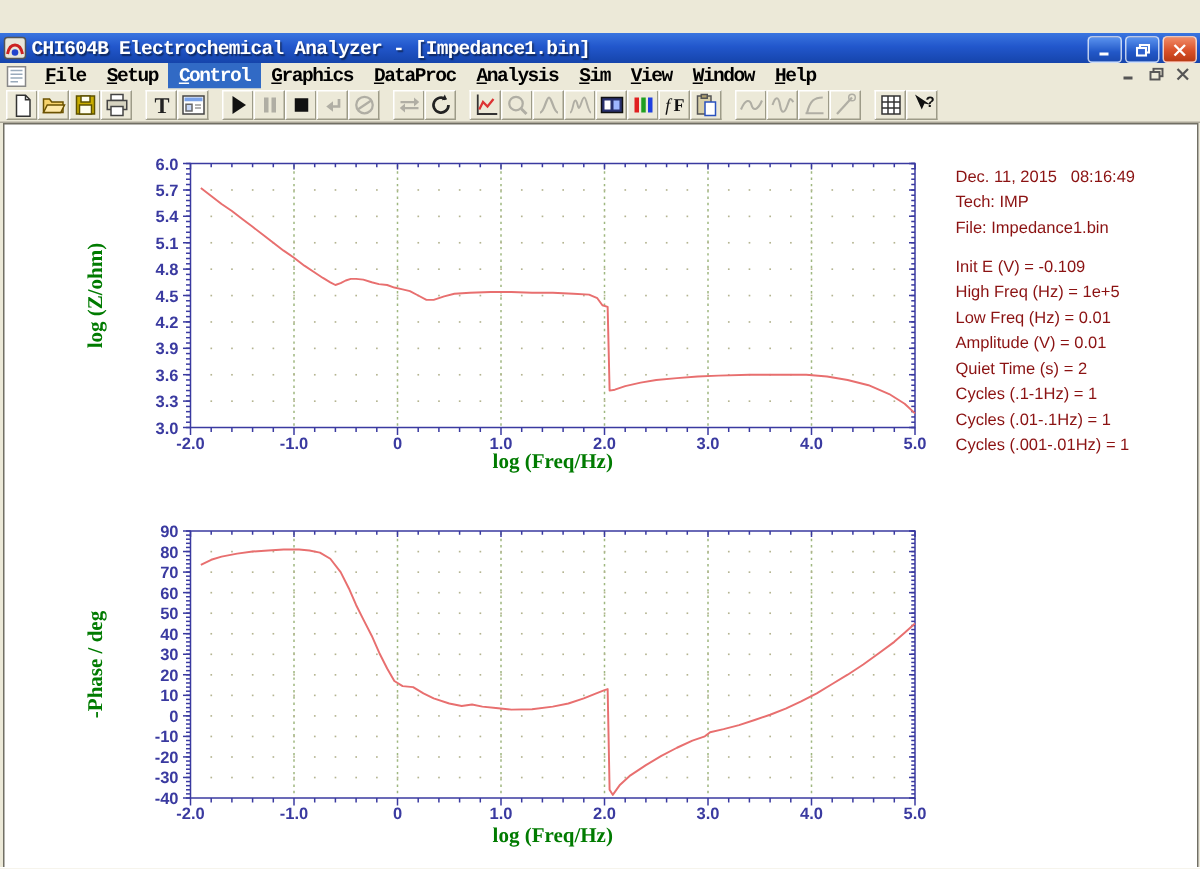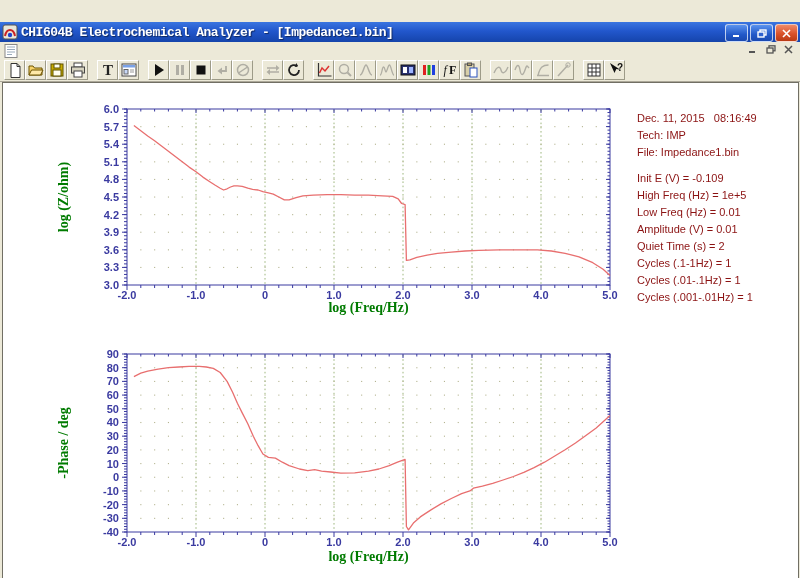--- a/index.html
+++ b/index.html
@@ -98,20 +98,32 @@
           </svg>
       </div>
     </div>
   </div>
 
   <div id="menubar">
     <svg class="doc-icon" viewBox="0 0 16 14">
       <rect x="2" y="0.5" width="12" height="13" fill="#fff" stroke="#888"></rect>
       <path d="M4 3h8M4 5.5h8M4 8h8M4 10.5h5" stroke="#9ab" stroke-width="1"></path>
     </svg>
+    <div id="menu-items" style="display: flex;">
+        <div class="menu-item"><u>F</u>ile</div>
+        <div class="menu-item"><u>S</u>etup</div>
+        <div class="menu-item active"><u>C</u>ontrol</div>
+        <div class="menu-item"><u>G</u>raphics</div>
+        <div class="menu-item"><u>D</u>ataProc</div>
+        <div class="menu-item"><u>A</u>nalysis</div>
+        <div class="menu-item"><u>S</u>im</div>
+        <div class="menu-item"><u>V</u>iew</div>
+        <div class="menu-item"><u>W</u>indow</div>
+        <div class="menu-item"><u>H</u>elp</div>
+      </div>
     <div id="child-buttons">
       <div class="childbtn">
         <svg width="9" height="9" viewBox="0 0 9 9">
             <rect x="1" y="6" width="6" height="2" fill="#555"></rect>
           </svg>
       </div>
       <div class="childbtn">
         <svg width="10" height="9" viewBox="0 0 10 9">
             <rect x="3" y="0.8" width="6" height="5" fill="none" stroke="#555" stroke-width="1.3"></rect>
             <rect x="1" y="3" width="6" height="5" fill="#ece9d8" stroke="#555" stroke-width="1.3"></rect>

